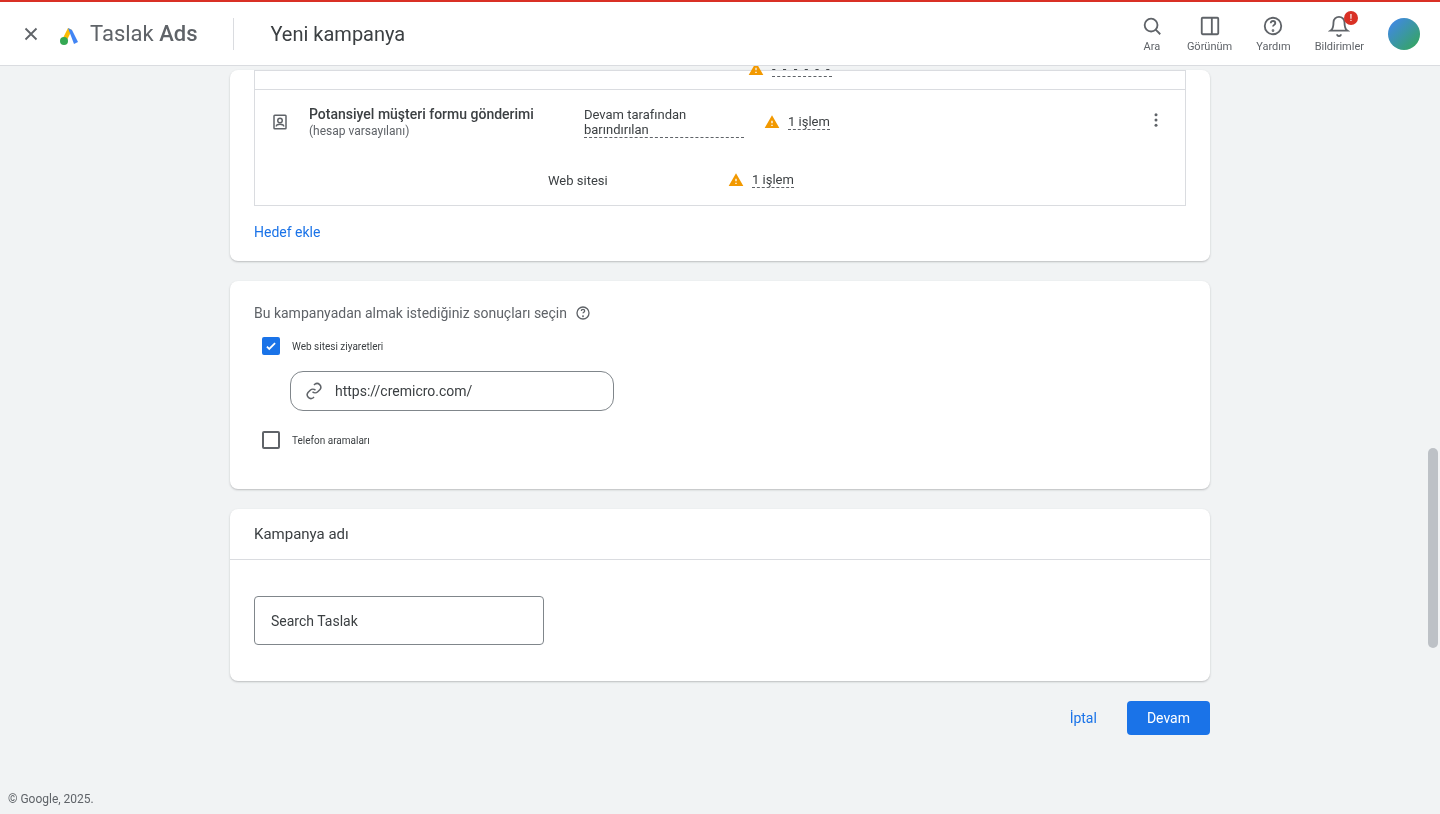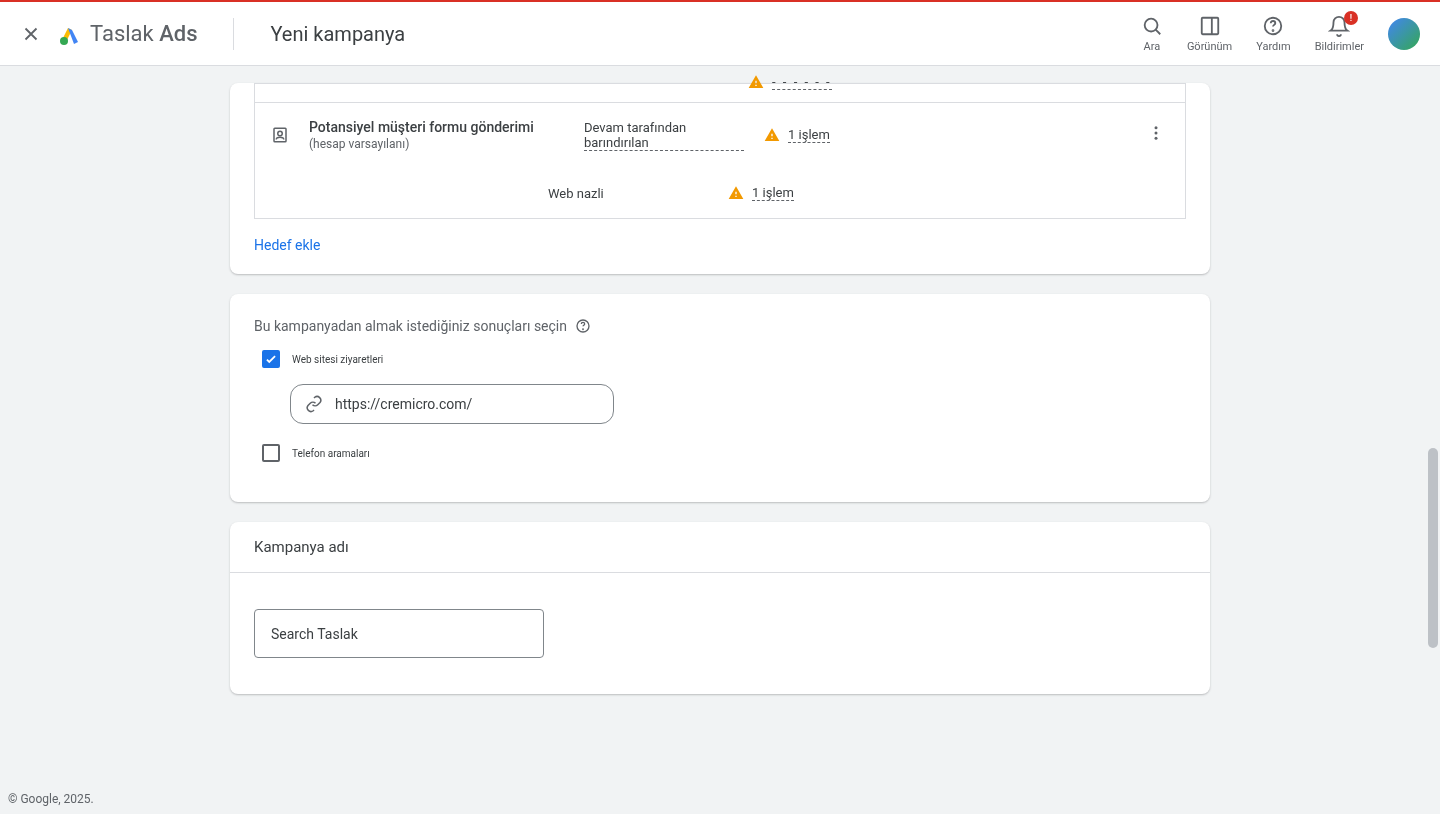--- a/index.html
+++ b/index.html
@@ -130,21 +130,21 @@
       border-radius: 50%;
       background: linear-gradient(135deg, #4285f4, #34a853);
       display: flex;
       align-items: center;
       justify-content: center;
       color: white;
       font-size: 14px;
     }
     
     .content-area {
-      padding: 17px;
+      padding: 4px;
       display: flex;
       flex-direction: column;
       align-items: center;
       height: calc(100% - 66px - 34px);
       overflow-y: auto;
     }
     
     .card {
       background: #fff;
       width: 980px;
@@ -555,21 +555,21 @@
           <svg width="18" height="18" viewBox="0 0 24 24" fill="currentColor">
               <circle cx="12" cy="5" r="2"></circle>
               <circle cx="12" cy="12" r="2"></circle>
               <circle cx="12" cy="19" r="2"></circle>
             </svg>
         </div>
       </div>
       <div class="sub-rows">
         <div class="sub-row">
           <div class="goal-source-col">
-            <span style="font-size:13px;color:#3c4043;">Web nazli</span>
+            <span style="font-size:13px;color:#3c4043;">Web sitesi</span>
           </div>
           <div class="goal-action-col">
             <svg class="warning-icon" viewBox="0 0 24 24" fill="currentColor">
                 <path d="M1 21h22L12 2 1 21zm12-3h-2v-2h2v2zm0-4h-2v-4h2v4z"></path>
               </svg>
             <span class="goal-action">1 işlem</span>
           </div>
         </div>
       </div>
     </div>
@@ -614,20 +614,24 @@
     <div class="campaign-name-card-header">
       <div class="campaign-name-title">Kampanya adı</div>
     </div>
     <div class="campaign-name-body">
       <div class="campaign-name-input-container">
         <input class="campaign-name-input" type="text" value="Search Taslak" style="">
       </div>
     </div>
   </div>
 
+  <div class="buttons-row">
+    <button class="btn-cancel">İptal</button>
+    <button class="btn-continue">Devam</button>
+  </div>
 </div>
 
 <div class="scrollbar-track">
   <div class="scrollbar-thumb"></div>
 </div>
 
 <div class="footer">
   <span>© Google, 2025.</span>
 </div>
 

